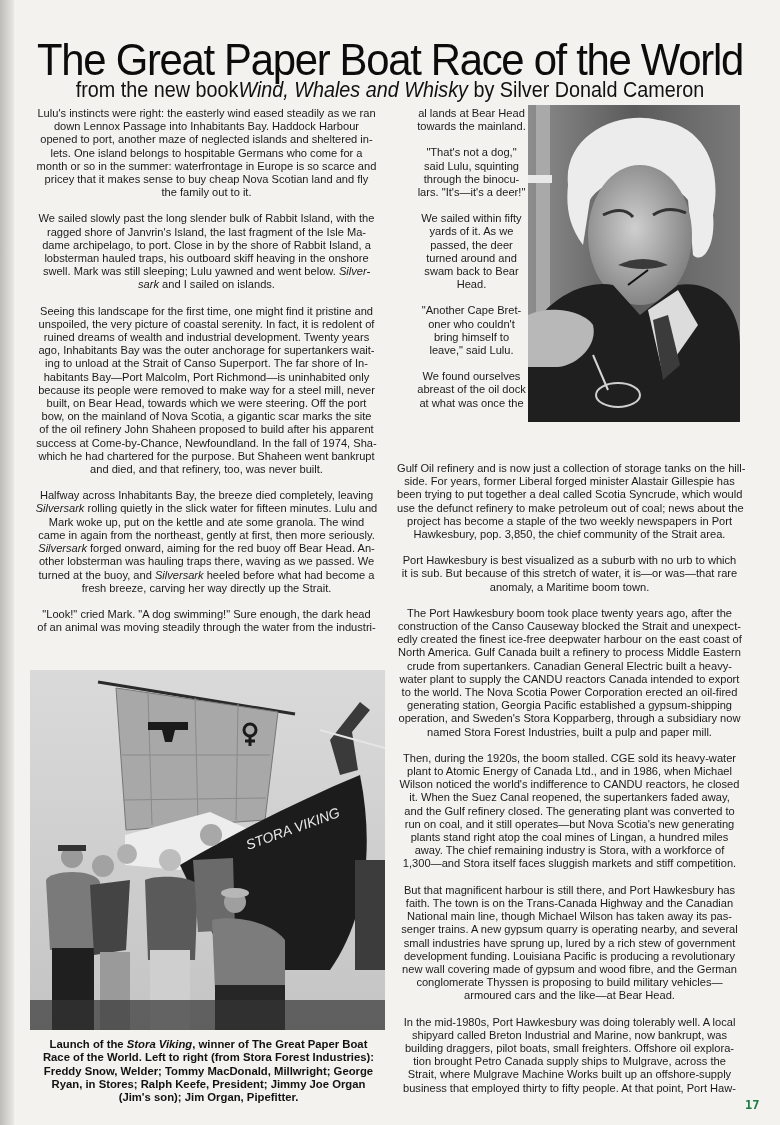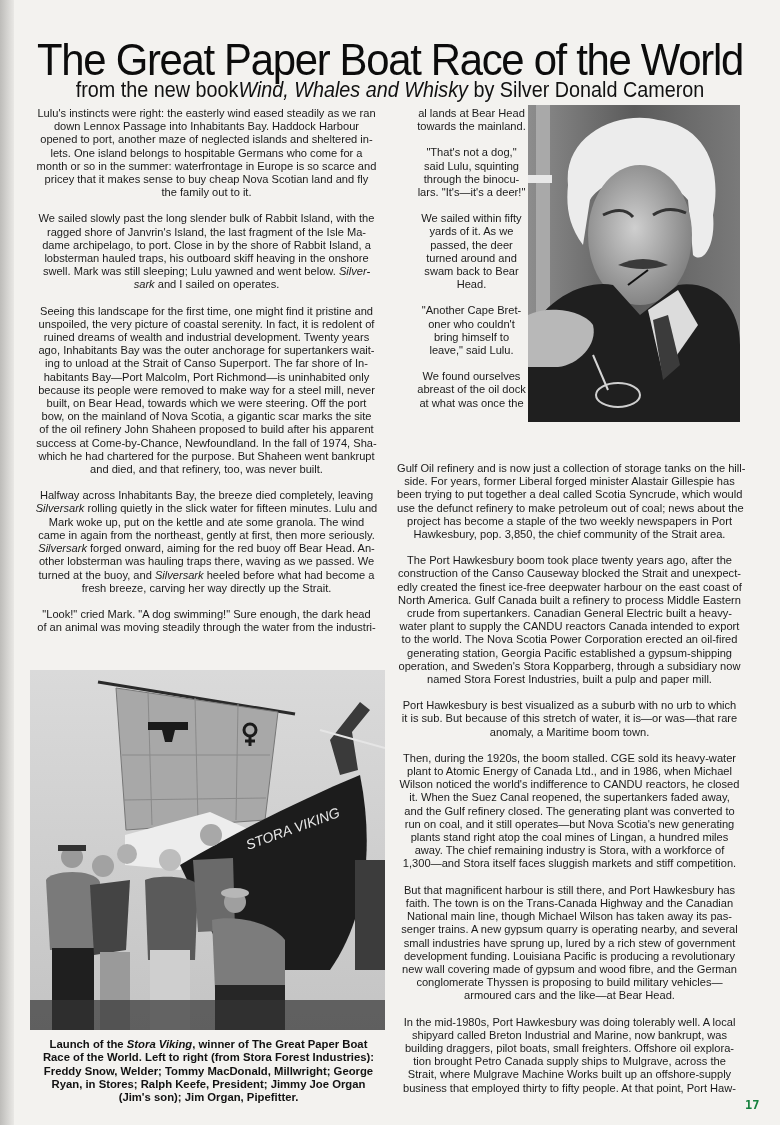--- a/index.html
+++ b/index.html
@@ -70,21 +70,21 @@
     <span class="ln">month or so in the summer: waterfrontage in Europe is so scarce and</span>
     <span class="ln">pricey that it makes sense to buy cheap Nova Scotian land and fly</span>
     <span class="ln">the family out to it.</span>
   </p>
   <p>
     <span class="ln">We sailed slowly past the long slender bulk of Rabbit Island, with the</span>
     <span class="ln">ragged shore of Janvrin's Island, the last fragment of the Isle Ma-</span>
     <span class="ln">dame archipelago, to port. Close in by the shore of Rabbit Island, a</span>
     <span class="ln">lobsterman hauled traps, his outboard skiff heaving in the onshore</span>
     <span class="ln"><span>swell. Mark was still sleeping; Lulu yawned and went below. </span><em>Silver-</em></span>
-    <span class="ln"><em>sark</em> <span>and I sailed on operates.</span></span>
+    <span class="ln"><em>sark</em> <span>and I sailed on islands.</span></span>
   </p>
   <p>
     <span class="ln">Seeing this landscape for the first time, one might find it pristine and</span>
     <span class="ln">unspoiled, the very picture of coastal serenity. In fact, it is redolent of</span>
     <span class="ln">ruined dreams of wealth and industrial development. Twenty years</span>
     <span class="ln">ago, Inhabitants Bay was the outer anchorage for supertankers wait-</span>
     <span class="ln">ing to unload at the Strait of Canso Superport. The far shore of In-</span>
     <span class="ln">habitants Bay—Port Malcolm, Port Richmond—is uninhabited only</span>
     <span class="ln">because its people were removed to make way for a steel mill, never</span>
     <span class="ln">built, on Bear Head, towards which we were steering. Off the port</span>
@@ -180,37 +180,37 @@
 <div class="col right-col">
   <p>
     <span class="ln">Gulf Oil refinery and is now just a collection of storage tanks on the hill-</span>
     <span class="ln">side. For years, former Liberal forged minister Alastair Gillespie has</span>
     <span class="ln">been trying to put together a deal called Scotia Syncrude, which would</span>
     <span class="ln">use the defunct refinery to make petroleum out of coal; news about the</span>
     <span class="ln">project has become a staple of the two weekly newspapers in Port</span>
     <span class="ln">Hawkesbury, pop. 3,850, the chief community of the Strait area.</span>
   </p>
   <p>
+    <span class="ln">Port Hawkesbury is best visualized as a suburb with no urb to which</span>
+    <span class="ln">it is sub. But because of this stretch of water, it is—or was—that rare</span>
+    <span class="ln">anomaly, a Maritime boom town.</span>
+  </p>
+  <p>
     <span class="ln">The Port Hawkesbury boom took place twenty years ago, after the</span>
     <span class="ln">construction of the Canso Causeway blocked the Strait and unexpect-</span>
     <span class="ln">edly created the finest ice-free deepwater harbour on the east coast of</span>
     <span class="ln">North America. Gulf Canada built a refinery to process Middle Eastern</span>
     <span class="ln">crude from supertankers. Canadian General Electric built a heavy-</span>
     <span class="ln">water plant to supply the CANDU reactors Canada intended to export</span>
     <span class="ln">to the world. The Nova Scotia Power Corporation erected an oil-fired</span>
     <span class="ln">generating station, Georgia Pacific established a gypsum-shipping</span>
     <span class="ln">operation, and Sweden's Stora Kopparberg, through a subsidiary now</span>
     <span class="ln">named Stora Forest Industries, built a pulp and paper mill.</span>
   </p>
   <p>
-    <span class="ln">Port Hawkesbury is best visualized as a suburb with no urb to which</span>
-    <span class="ln">it is sub. But because of this stretch of water, it is—or was—that rare</span>
-    <span class="ln">anomaly, a Maritime boom town.</span>
-  </p>
-  <p>
     <span class="ln">Then, during the 1920s, the boom stalled. CGE sold its heavy-water</span>
     <span class="ln">plant to Atomic Energy of Canada Ltd., and in 1986, when Michael</span>
     <span class="ln">Wilson noticed the world's indifference to CANDU reactors, he closed</span>
     <span class="ln">it. When the Suez Canal reopened, the supertankers faded away,</span>
     <span class="ln">and the Gulf refinery closed. The generating plant was converted to</span>
     <span class="ln">run on coal, and it still operates—but Nova Scotia's new generating</span>
     <span class="ln">plants stand right atop the coal mines of Lingan, a hundred miles</span>
     <span class="ln">away. The chief remaining industry is Stora, with a workforce of</span>
     <span class="ln">1,300—and Stora itself faces sluggish markets and stiff competition.</span>
   </p>

